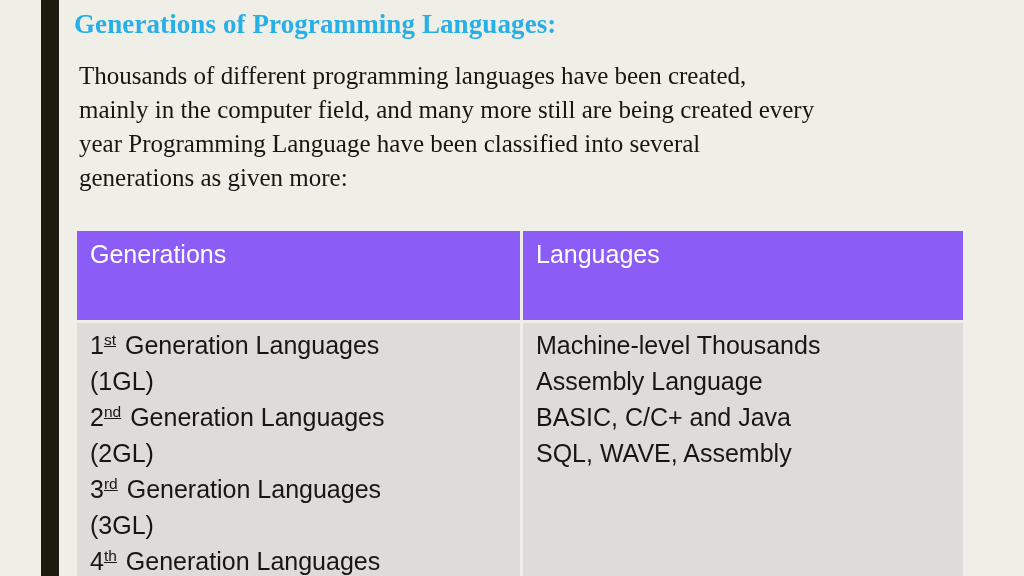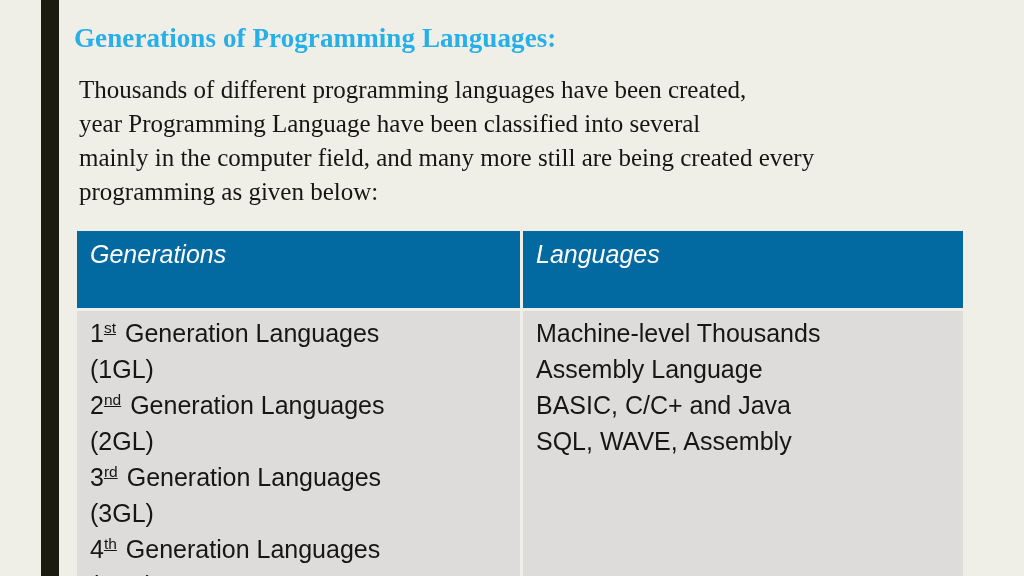--- a/index.html
+++ b/index.html
@@ -34,21 +34,21 @@
   }
 
   
   .slide-title {
     font-family: "Liberation Serif", serif;
     font-weight: bold;
     font-size: 27px;
     line-height: 1.1;
     color: #27afe8;
     margin: 0;
-    padding-top: 24px;
+    padding-top: 10px;
     letter-spacing: 0.1px;
     white-space: nowrap;
   }
 
   
   .slide-paragraph {
     font-family: "Liberation Serif", serif;
     font-size: 25px;
     line-height: 34px;
     color: #161612;
@@ -77,28 +77,27 @@
 
   .gen-table th,
   .gen-table td {
     font-family: "Liberation Sans", sans-serif;
     padding: 0;
     vertical-align: top;
     text-align: left;
   }
 
   .gen-table thead th {
-    background: #0369a1;
+    background: #8b5cf6;
     color: #ffffff;
     font-weight: normal;
     font-size: 25px;
     line-height: 30px;
     height: 69px;
-    padding: 8px 0 0 13px;
-    font-style: italic;
+    padding: 8px 0 12px 13px;
   }
 
   .gen-table tbody td {
     background: #dddcda;
     color: #161616;
     font-size: 25px;
     line-height: 36px;
     padding: 4px 0 0 13px;
     height: 280px;
   }
@@ -124,23 +123,23 @@
 <body>
 
 <div class="left-stripe"></div>
 
 <div class="slide-body">
 
   <h1 class="slide-title">Generations of Programming Languages:</h1>
 
   <p class="slide-paragraph">
     <span>Thousands of different programming languages have been created,</span>
+    <span>mainly in the computer field, and many more still are being created every</span>
     <span>year Programming Language have been classified into several</span>
-    <span>mainly in the computer field, and many more still are being created every</span>
-    <span>programming as given below:</span>
+    <span>generations as given more:</span>
   </p>
 
   <table class="gen-table">
     <colgroup>
       <col class="c1">
       <col class="c2">
     </colgroup>
     <thead>
       <tr>
         <th>Generations</th>

